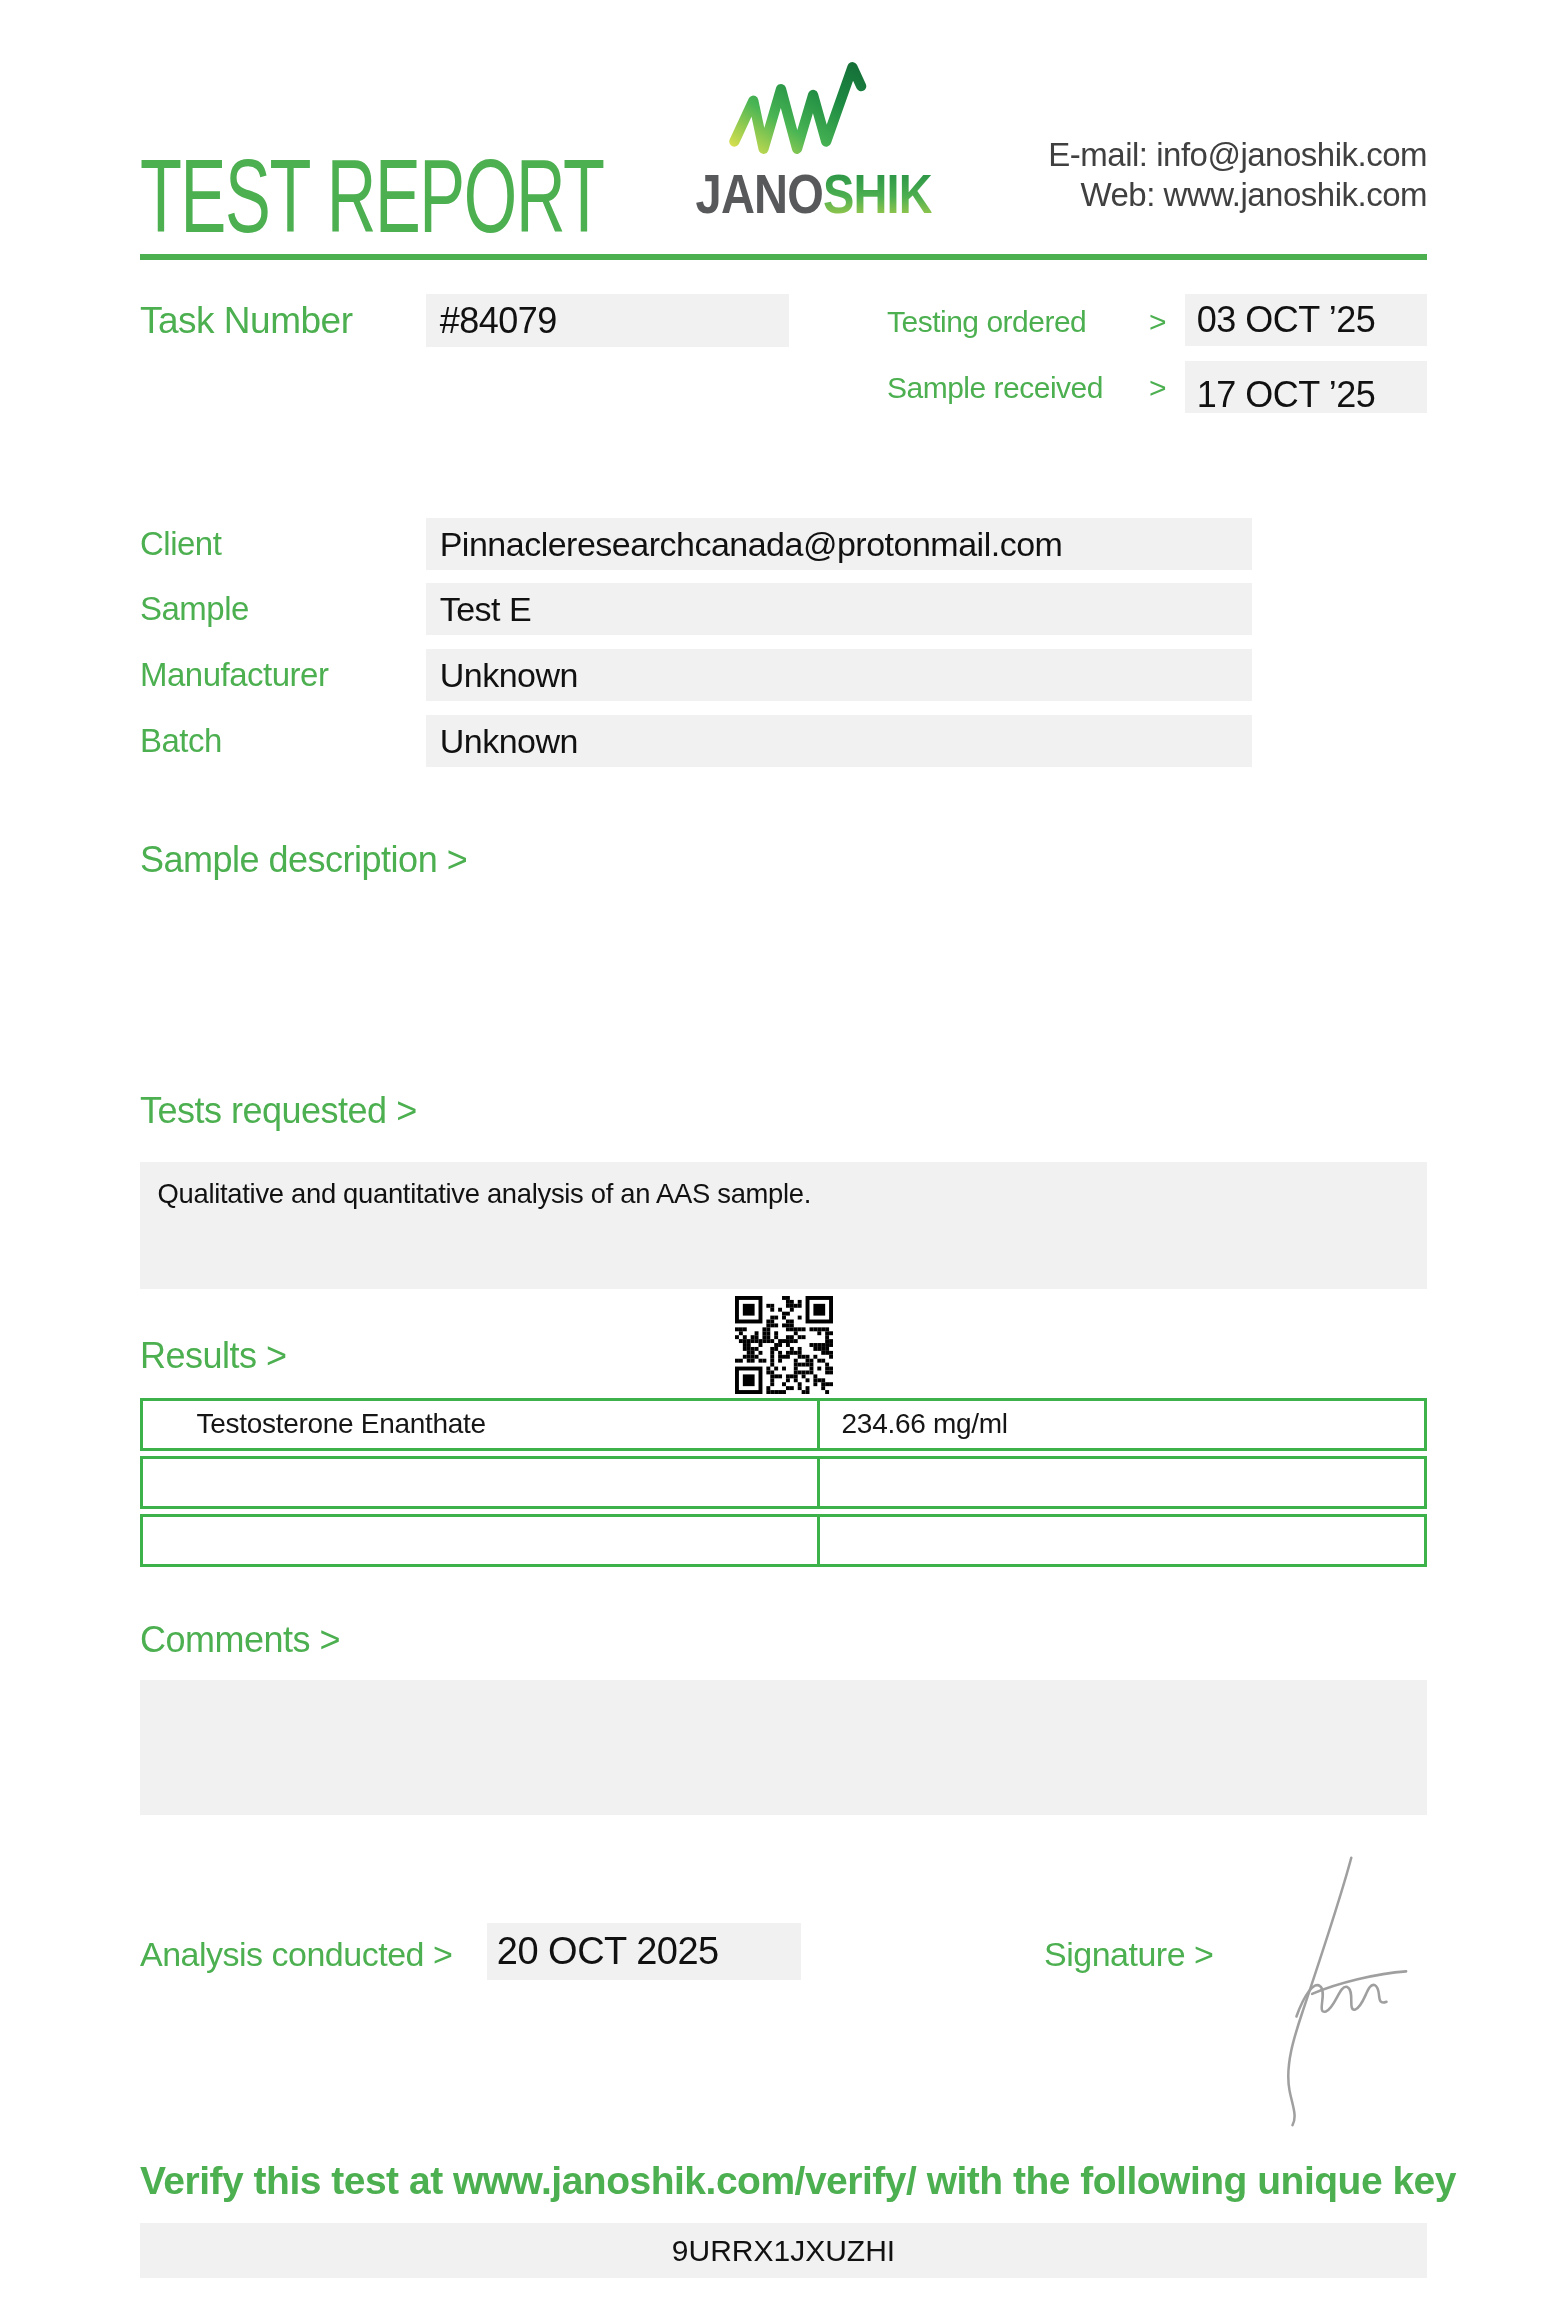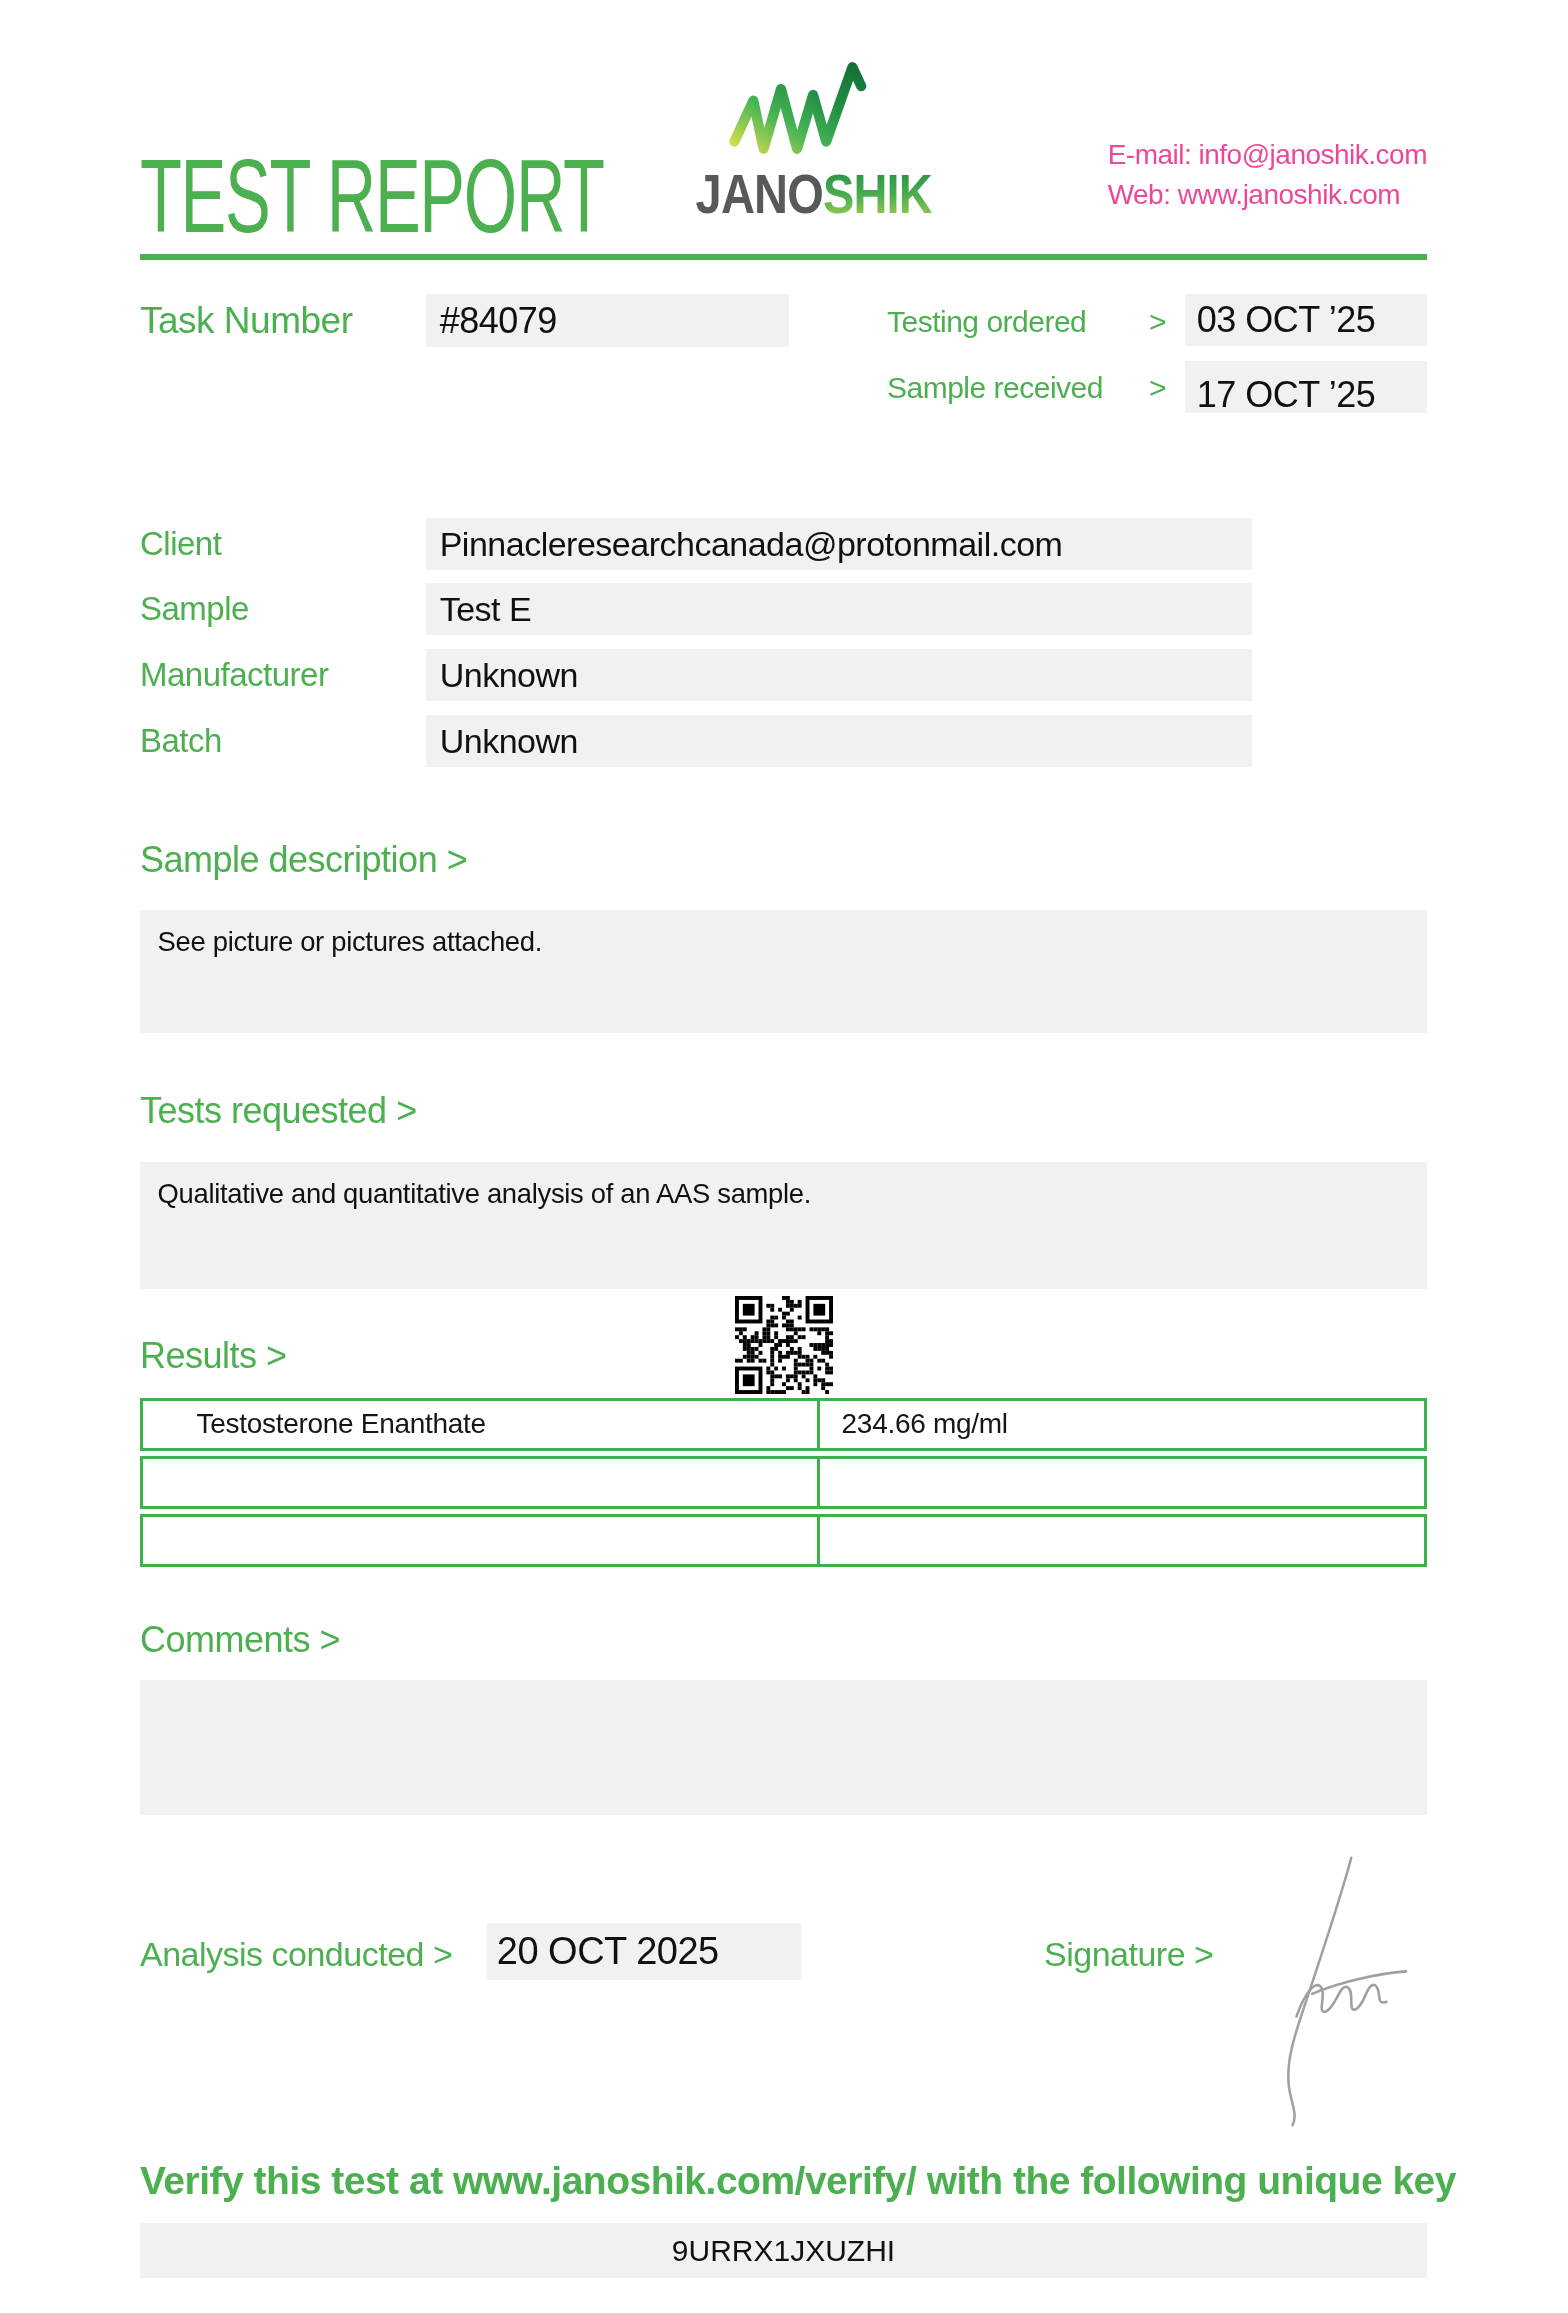--- a/index.html
+++ b/index.html
@@ -16,22 +16,22 @@
   .logo{position:absolute;left:676px;top:57px;width:245px;text-align:center;}
   .logo svg{display:block;margin:0 auto;}
   .wordmark{
     font-size:56px;font-weight:700;letter-spacing:-1px;margin-top:2px;
     transform:scaleX(0.84);transform-origin:center top;white-space:nowrap;
   }
   .wm-gray{color:#58595b;}
   .wm-green{color:#2f9e4a;background:linear-gradient(#1d8a42,#4caf50 55%,#b9d24b);
     -webkit-background-clip:text;background-clip:text;-webkit-text-fill-color:transparent;}
   .contact{
-    position:absolute;right:141px;top:135px;text-align:left;
-    font-size:28px;color:#ec4899;line-height:40px;letter-spacing:-0.5px;
+    position:absolute;right:141px;top:135px;text-align:right;
+    font-size:33px;color:#404040;line-height:40px;letter-spacing:-0.5px;
   }
   .rule{position:absolute;left:140px;top:254px;width:1287px;height:5.9px;background:#4caf50;}
   
   .glabel{color:#4caf50;letter-spacing:-0.5px;white-space:nowrap;}
   .gbox{position:absolute;background:#f1f1f1;}
   .gbox .val{font-size:34px;line-height:52px;padding-left:13.7px;letter-spacing:-0.5px;color:#111;white-space:nowrap;}
   
   .task-label{position:absolute;left:140px;top:300px;font-size:37px;}
   .task-box{left:426px;top:294px;width:363px;height:53px;}
   .task-box .val{font-size:36px;line-height:53px;}
@@ -134,23 +134,20 @@
   <div class="gbox info-box" style="top:649px">
     <div class="val">Unknown</div>
   </div>
 
   <div class="info-label glabel" style="top:715px">Batch</div>
   <div class="gbox info-box" style="top:715px">
     <div class="val">Unknown</div>
   </div>
 
   <div class="section-h" style="top:839px">Sample description &gt;</div>
-  <div class="big-note" style="top:910px;height:123px">
-    <div class="note-text">See picture or pictures attached.</div>
-  </div>
 
   <div class="section-h" style="top:1090px">Tests requested &gt;</div>
   <div class="big-note" style="top:1162px;height:127px">
     <div class="note-text">Qualitative and quantitative analysis of an AAS sample.</div>
   </div>
 
   <div class="qr-wrap">
     <svg id="qr-svg" width="98" height="98" viewBox="0 0 100 100">
         <g fill="#000">
           <rect x="48" y="0" width="4" height="4"></rect>

